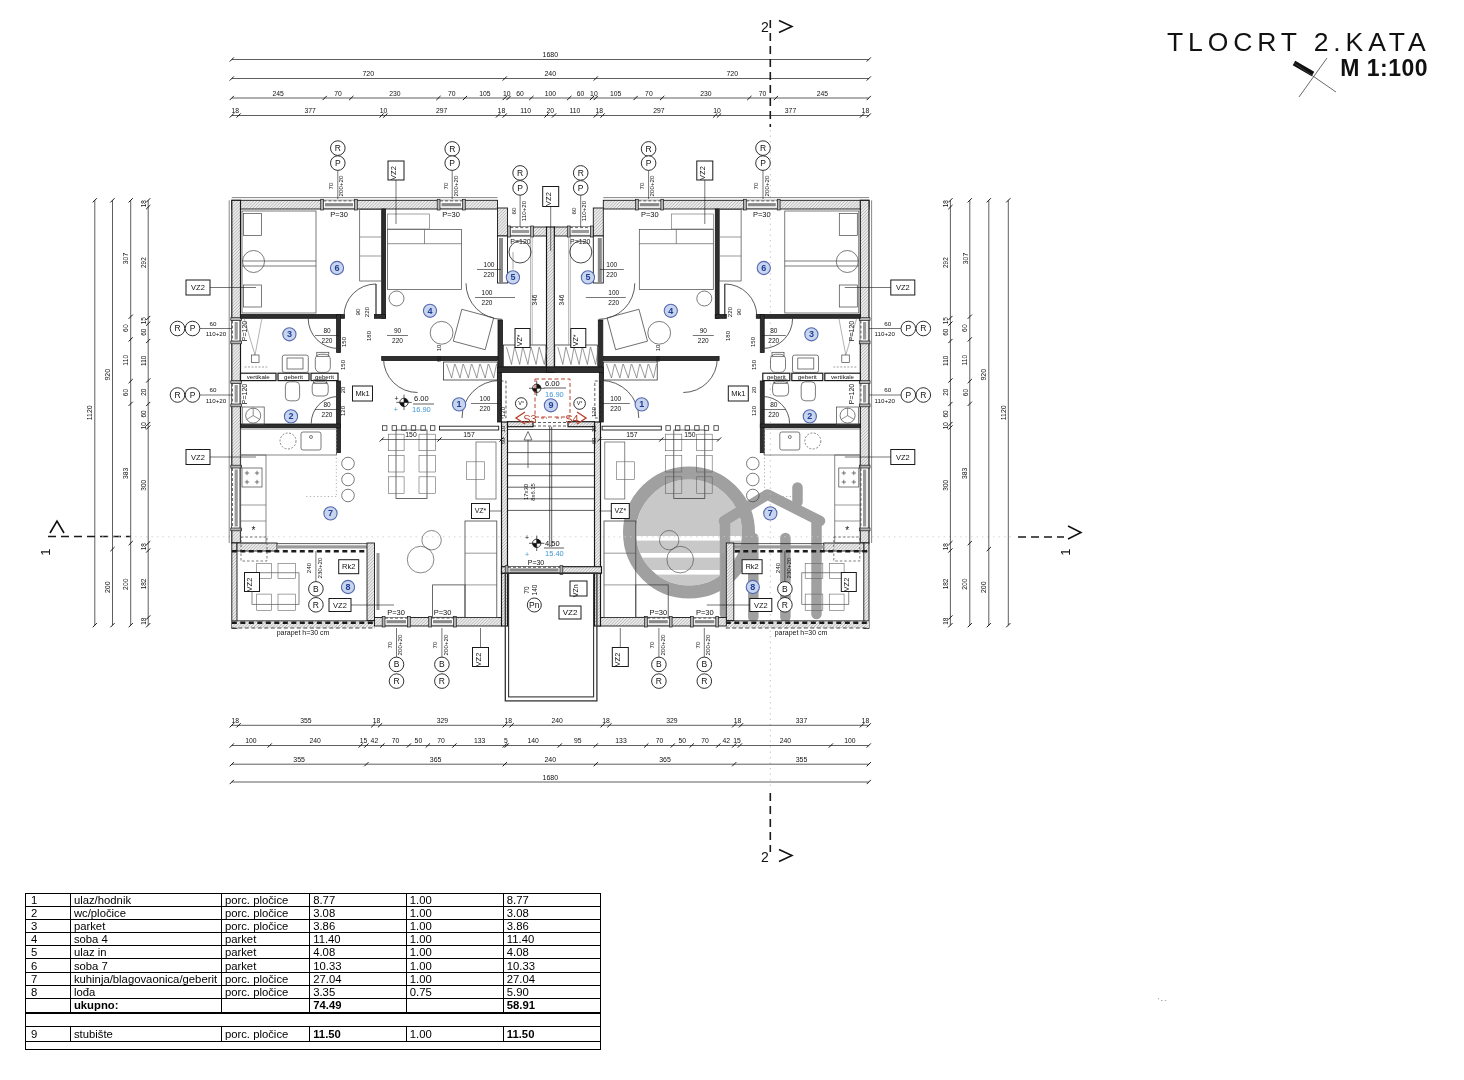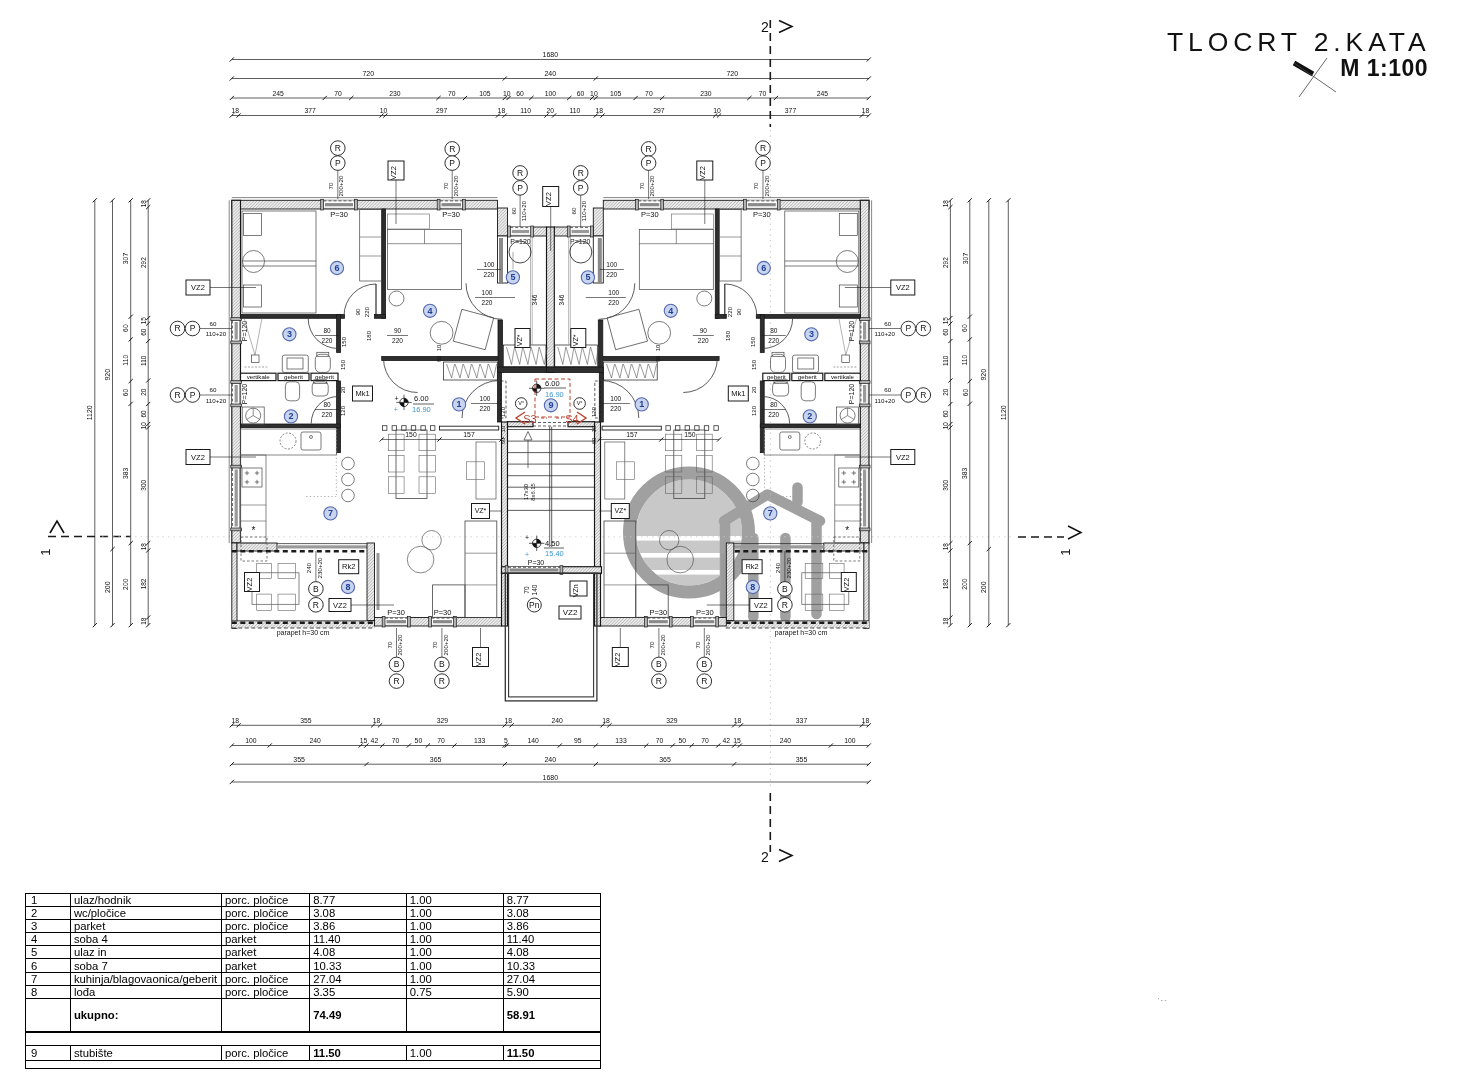--- a/index.html
+++ b/index.html
@@ -3,21 +3,21 @@
 <style>
 html,body{margin:0;padding:0;background:#fff;width:1464px;height:1080px;overflow:hidden}
 *{box-sizing:border-box}
 .tblwrap{position:absolute;left:24.9px;top:893px;width:575.5px;font-family:"Liberation Sans",sans-serif;font-size:11.3px;color:#000}
 table{border-collapse:collapse;width:575.5px;table-layout:fixed}
 td{border:1px solid #000;height:13.1px;padding:0 3px;overflow:hidden;white-space:nowrap}
 .no{padding-left:5px}
 .c{text-align:left}
 .b{font-weight:bold}
 tr.hd td{height:13.2px}
-tr.uk td{height:33px}
+tr.uk td{height:14px}
 </style></head>
 <body>
 
 <svg width="1464" height="1080" viewBox="0 0 1464 1080">
 <defs>
 <pattern id="hv" width="2.2" height="2.2" patternUnits="userSpaceOnUse" patternTransform="rotate(45)">
 <rect width="2.2" height="2.2" fill="#ececec"></rect>
 <line x1="0" y1="0" x2="0" y2="2.2" stroke="#858585" stroke-width="0.72"></line>
 </pattern>
 </defs>

